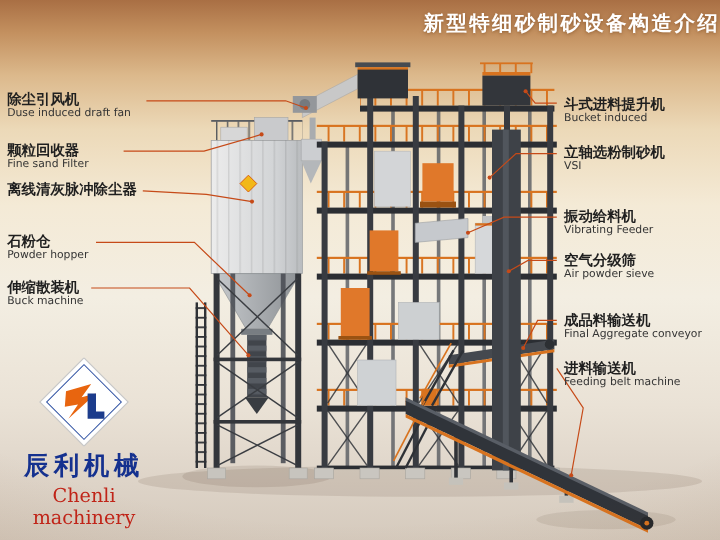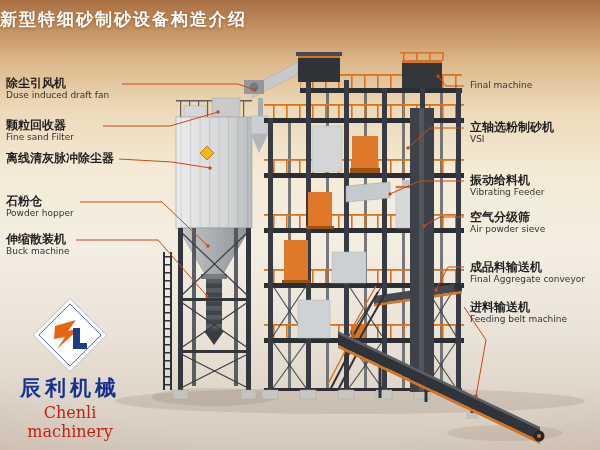--- a/index.html
+++ b/index.html
@@ -11,21 +11,21 @@
       #a96f44 0%, #c3905f 6%, #dcb98c 14%, #ecd9b8 24%,
       #f4ead6 38%, #f3eee2 55%, #eae2d6 75%, #ddd3c7 90%, #d5cabd 100%);
   }
   .vignette {
     position:absolute; inset:0; pointer-events:none;
     background: radial-gradient(ellipse 130% 95% at 50% 42%,
       rgba(0,0,0,0) 58%, rgba(110,55,15,0.20) 100%);
   }
   .title {
     position:absolute; top:8px; left:0; width:100%;
-    text-align:left; color:#ffffff; font-size:17px; font-weight:bold;
+    text-align:right; color:#ffffff; font-size:17px; font-weight:bold;
     letter-spacing:2px; text-shadow:0 1px 3px rgba(100,50,10,0.5);
   }
   svg.machine { position:absolute; left:0; top:0; }
   .label { position:absolute; line-height:1.18; }
   .label .zh { font-size:12px; font-weight:bold; color:#1f1f1f; white-space:nowrap; }
   .label .en { font-size:9px; color:#343434; white-space:nowrap; }
   .label.left  { left:6px; }
   .label.right { left:470px; }
   .logo { position:absolute; left:8px; top:298px; width:124px; text-align:center; }
   .logo-zh { font-family:"DejaVu Serif", serif; font-size:21px; font-weight:900;
@@ -302,21 +302,22 @@
       <div class="en">Powder hopper</div>
     </div>
     <div class="label left" style="top:232px">
       <div class="zh">伸缩散装机</div>
       <div class="en">Buck machine</div>
     </div>
   </div>
 
   <div>
     <div class="label right" style="top:80px">
-      <div class="en">Final machine</div>
+      <div class="zh">斗式进料提升机</div>
+      <div class="en">Bucket induced</div>
     </div>
     <div class="label right" style="top:120px">
       <div class="zh">立轴选粉制砂机</div>
       <div class="en">VSI</div>
     </div>
     <div class="label right" style="top:173px">
       <div class="zh">振动给料机</div>
       <div class="en">Vibrating Feeder</div>
     </div>
     <div class="label right" style="top:210px">

